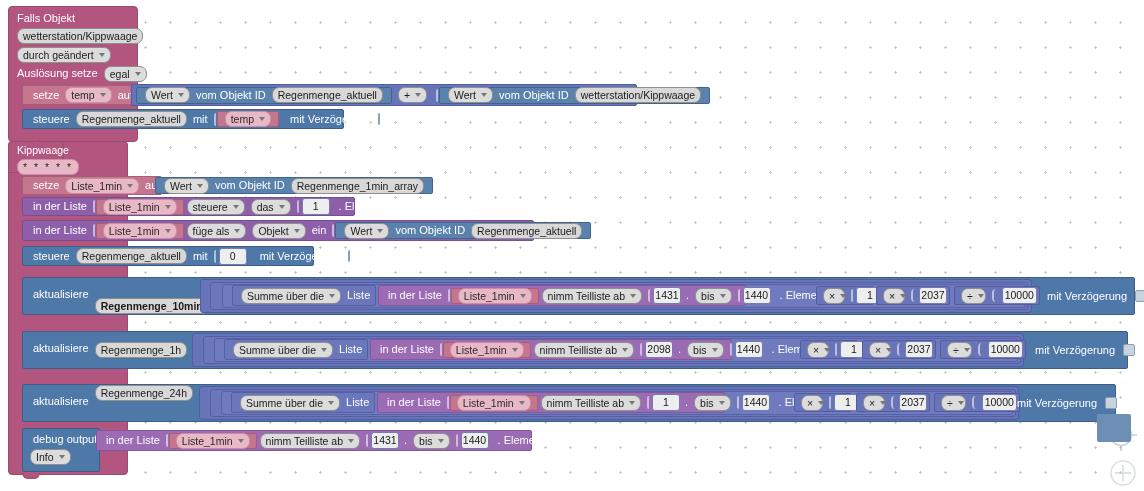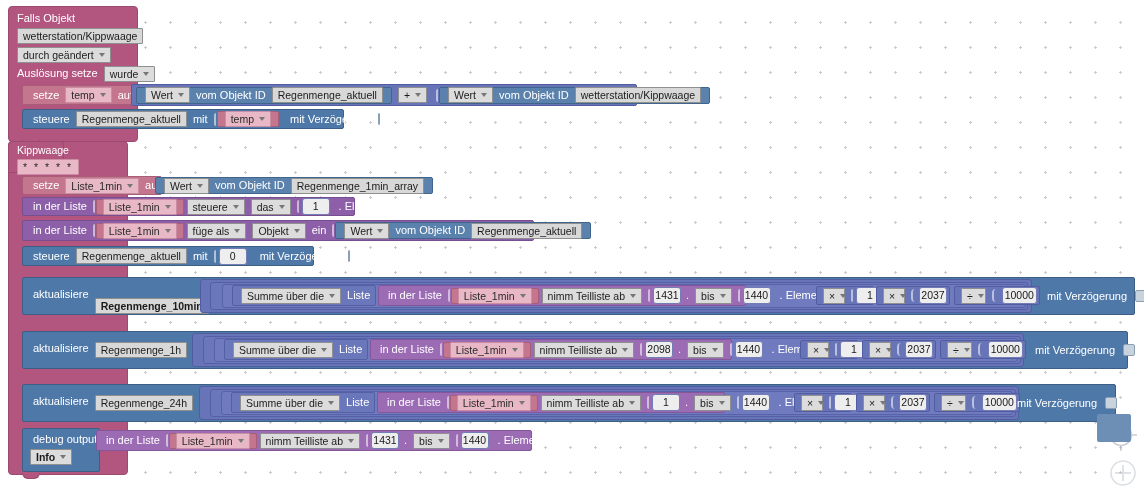--- a/index.html
+++ b/index.html
@@ -37,21 +37,21 @@
   .c-list  {background:#8d5fa8;border:1px solid #774e90;}      
   .c-list2 {background:#9b6bb4;border:1px solid #83579a;}
   .c-var   {background:#c4768f;border:1px solid #a85d78;}      
   .c-deb   {background:#4e78a8;border:1px solid #3d5f86;}
 
   
   .fld{
     display:inline-flex;align-items:center;
     height:14px;padding:0 5px;margin:0 3px;
     background:#dcdcdc;color:#1b1b1b;
-    border:1px solid #8f8f8f;border-radius:1px;
+    border:1px solid #8f8f8f;border-radius:7px;
     font-size:10.5px;line-height:14px;
   }
   .fld.ro{background:#d8d8d8;}
   .fld.dd:after{
     content:"";margin-left:5px;
     border-left:3px solid transparent;border-right:3px solid transparent;
     border-top:4px solid #777;
   }
   .fld.pink{background:#e9b8c6;border-color:#c98ea3;color:#2a2a2a;}
   .num{
@@ -96,21 +96,21 @@
   <div class="blk" style="left:14px;top:28px;height:15px;background:none;border:none;padding:0;">
     <span class="fld ro">wetterstation/Kippwaage</span>
   </div>
 
   <div class="blk" style="left:14px;top:47px;height:15px;background:none;border:none;padding:0;">
     <span class="fld dd">durch geändert</span>
   </div>
 
   <div class="blk" style="left:14px;top:66px;height:15px;background:none;border:none;padding:0;">
     <span class="lbl">Auslösung setze</span>
-    <span class="fld dd">wurde</span>
+    <span class="fld dd">egal</span>
   </div>
 
   <div class="blk c-var" style="left:22px;top:85px;width:118px;height:20px;padding-left:7px;">
     <span class="lbl">setze</span>
     <span class="fld pink dd">temp</span>
     <span class="lbl">auf</span>
     <span class="plug"></span>
   </div>
 
   <div class="blk c-math" style="left:131px;top:84px;width:506px;height:22px;padding-left:4px;">
@@ -295,21 +295,21 @@
     <span class="plug"></span>
     <span class="num">10000</span>
   </div>
   <div class="blk" style="left:1032px;top:342px;height:16px;background:none;border:none;padding:0;">
     <span class="lbl">mit Verzögerung</span>
     <span class="cbx"></span>
   </div>
 
   <div class="blk c-sys" style="left:22px;top:384px;width:1094px;height:38px;padding-left:7px;align-items:flex-start;">
     <span class="lbl" style="margin-top:11px;">aktualisiere</span>
-    <span class="fld ro" style="margin-top:10px;">Regenmenge_24h</span>
+    <span class="fld ro" style="">Regenmenge_24h</span>
     <span class="lbl" style="margin-top:11px;">mit</span>
   </div>
   <div class="shell" style="left:199px;top:386px;width:820px;height:34px;background:#6874b8;border:1px solid #515da0;"></div>
   <div class="shell" style="left:210px;top:389px;width:806px;height:28px;background:#6b77bb;border:1px solid #545fa4;"></div>
   <div class="shell" style="left:221px;top:391px;width:792px;height:24px;background:#6f7bbe;border:1px solid #5862a8;"></div>
   <div class="blk c-math2" style="left:231px;top:392px;width:144px;height:21px;padding-left:5px;">
     <span class="fld dd">Summe über die</span>
     <span class="lbl">Liste</span>
   </div>
   <div class="blk c-list2" style="left:377px;top:392px;width:348px;height:21px;padding-left:6px;">
@@ -342,21 +342,21 @@
     <span class="plug"></span>
     <span class="num">10000</span>
   </div>
   <div class="blk" style="left:1014px;top:395px;height:16px;background:none;border:none;padding:0;">
     <span class="lbl">mit Verzögerung</span>
     <span class="cbx"></span>
   </div>
 
   <div class="blk c-deb" style="left:22px;top:428px;width:78px;height:44px;padding-left:7px;align-items:flex-start;flex-direction:column;justify-content:space-between;">
     <span class="lbl" style="margin-top:5px;">debug output</span>
-    <span class="fld dd" style="margin:0 12px 6px 0;font-weight:bold;">Info</span>
+    <span class="fld dd" style="margin:0 12px 6px 0;">Info</span>
   </div>
   <div class="blk c-list2" style="left:96px;top:430px;width:436px;height:21px;padding-left:6px;">
     <span class="lbl">in der Liste</span>
     <span class="plug"></span>
     <span class="blk c-var" style="position:relative;left:0;top:0;height:16px;padding:0 3px;display:inline-flex;">
       <span class="fld pink dd">Liste_1min</span>
     </span>
     <span class="fld dd">nimm Teilliste ab</span>
     <span class="plug"></span>
     <span class="num">1431</span>

